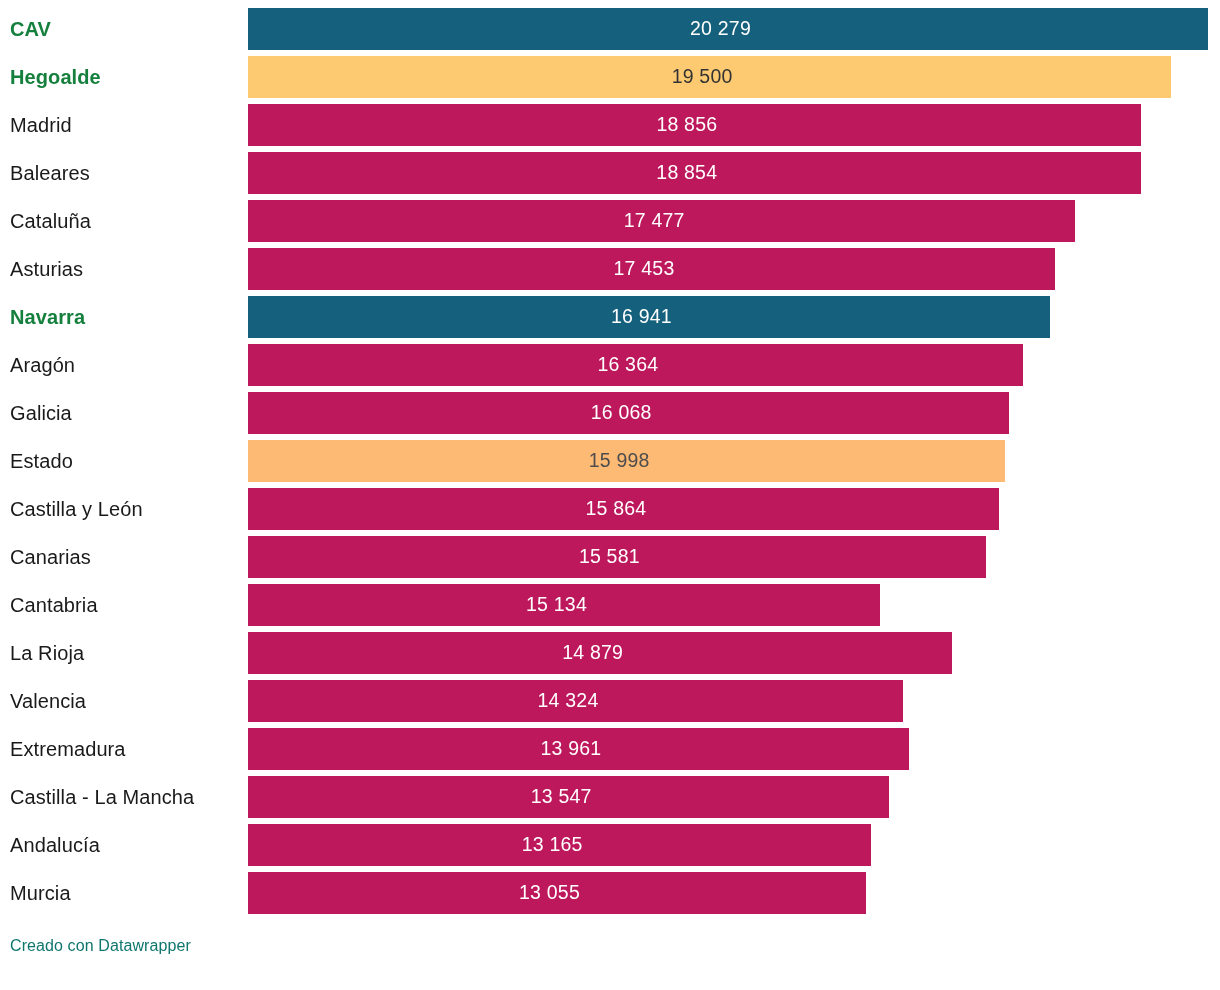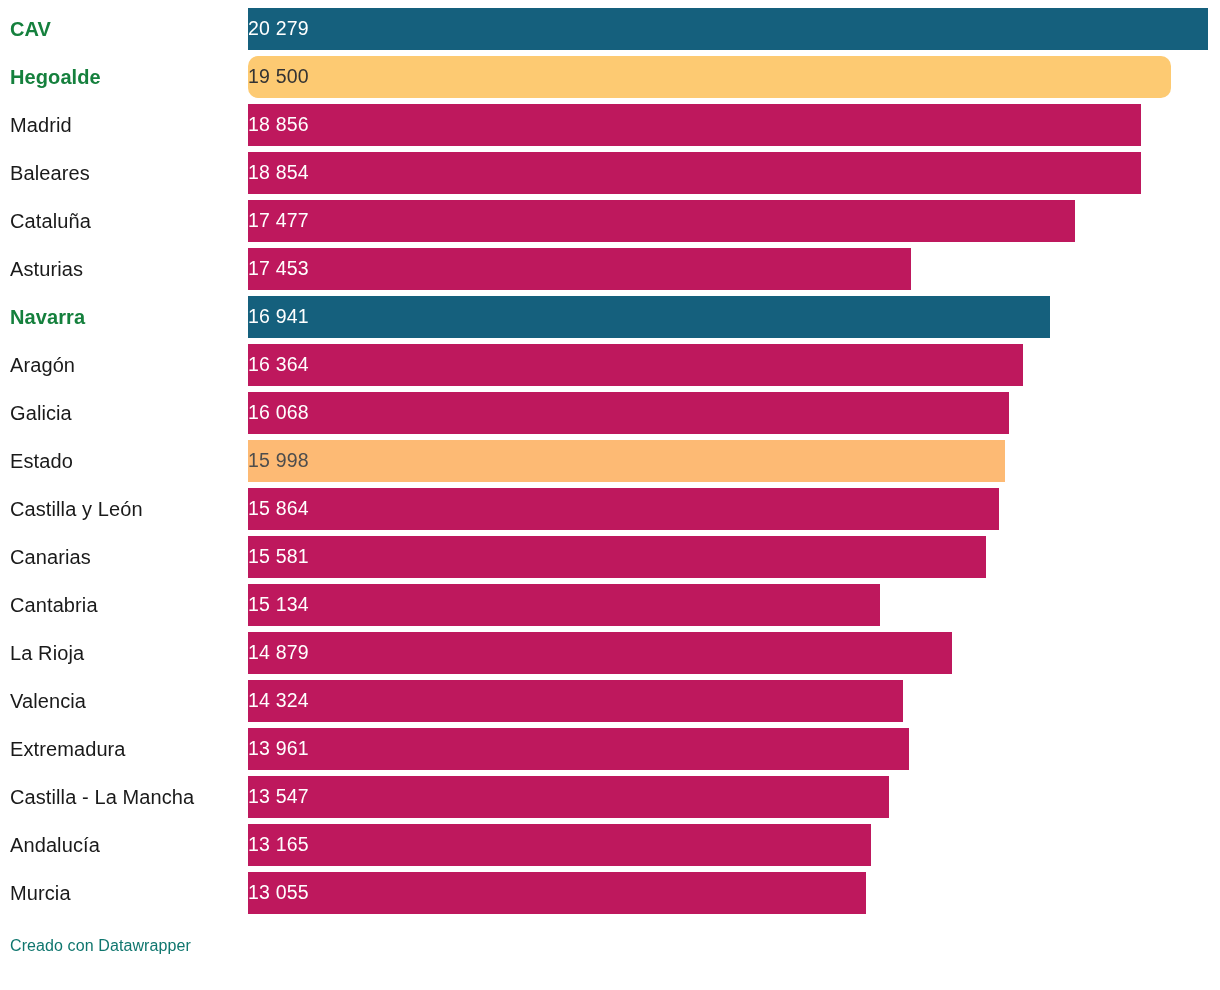--- a/index.html
+++ b/index.html
@@ -62,37 +62,37 @@
     height: 42px;
   }
 
   .bar {
     position: absolute;
     left: 0;
     top: 0;
     height: 42px;
     display: flex;
     align-items: center;
-    justify-content: flex-start;
+    justify-content: center;
     box-sizing: border-box;
     padding-right: 15px;
     overflow: visible;
   }
 
   .bar-value {
     font-size: 19.5px;
     line-height: 1;
     color: #ffffff;
     white-space: nowrap;
     letter-spacing: 0.2px;
   }
 
   .bar.tone-dark { background: #15607d; }
   .bar.tone-blue { background: #be185d; }
-  .bar.tone-amber { background: #fdca72; border-radius: 10px; }
+  .bar.tone-amber { background: #fdca72; }
   .bar.tone-gray  { background: #fdba74; }
 
   .bar.tone-amber .bar-value { color: #333333; }
   .bar.tone-gray  .bar-value { color: #4d4d4d; }
 
   #footer {
     position: absolute;
     left: 10px;
     bottom: 35px;
     font-size: 16px;
@@ -142,21 +142,21 @@
         <div class="row-label">Cataluña</div>
         <div class="bar-track">
           <div class="bar tone-blue" style="width: 827.354px;">
             <span class="bar-value">17 477</span>
           </div>
         </div>
       </div>
       <div class="bar-row">
         <div class="row-label">Asturias</div>
         <div class="bar-track">
-          <div class="bar tone-blue" style="width: 663px;">
+          <div class="bar tone-blue" style="width: 807px;">
             <span class="bar-value">17 453</span>
           </div>
         </div>
       </div>
       <div class="bar-row">
         <div class="row-label is-bold">Navarra</div>
         <div class="bar-track">
           <div class="bar tone-dark" style="width: 801.98px;">
             <span class="bar-value">16 941</span>
           </div>

